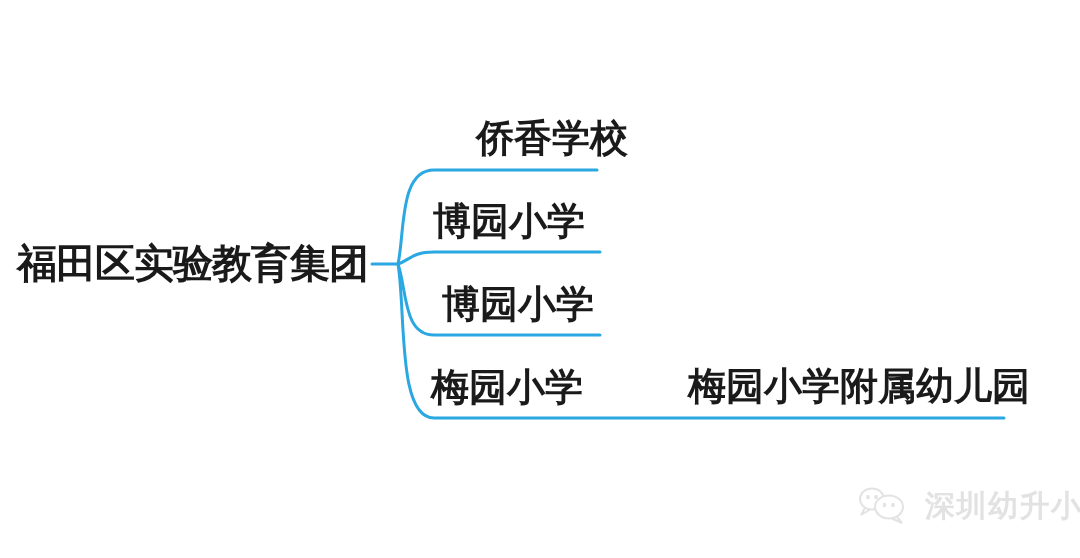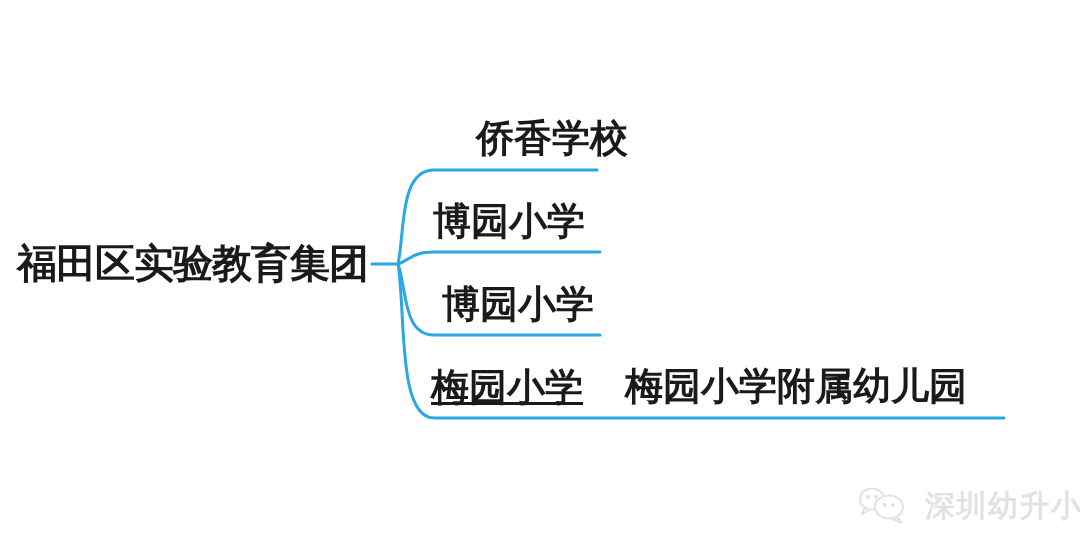--- a/index.html
+++ b/index.html
@@ -78,23 +78,23 @@
   </svg>
 
   <div class="node root" style="left:17px;top:243px;">福田区实验教育集团</div>
 
   <div class="node child" style="left:430px;top:119px;margin-left:46px;">侨香学校</div>
 
   <div class="node child" style="left:433px;top:202px;">博园小学</div>
 
   <div class="node child" style="left:433px;top:285px;margin-left:9px;">博园小学</div>
 
-  <div class="node child" style="left:431px;top:368px;text-decoration:underline;">梅园小学</div>
+  <div class="node child" style="left:431px;top:368px;">梅园小学</div>
 
-  <div class="node child" style="left:625px;top:367px;">梅园小学附属幼儿园</div>
+  <div class="node child" style="left:688px;top:367px;">梅园小学附属幼儿园</div>
 
   <div class="watermark">
     <svg class="wm-icon" width="52" height="44" viewBox="0 0 52 44" xmlns="http://www.w3.org/2000/svg">
       <ellipse class="bubble" cx="16" cy="15" rx="12" ry="10.5"></ellipse>
       <path d="M9,24 L5,31 L14,25.5"></path>
       <ellipse class="bubble" cx="33" cy="23" rx="14" ry="11.5"></ellipse>
       <path d="M41,33 L46,39 L36,34.5"></path>
       <ellipse class="eye" cx="12" cy="13" rx="1.8" ry="2.2"></ellipse>
       <ellipse class="eye" cx="20" cy="13" rx="1.8" ry="2.2"></ellipse>
       <ellipse class="eye" cx="28.5" cy="21" rx="1.8" ry="2.2"></ellipse>

